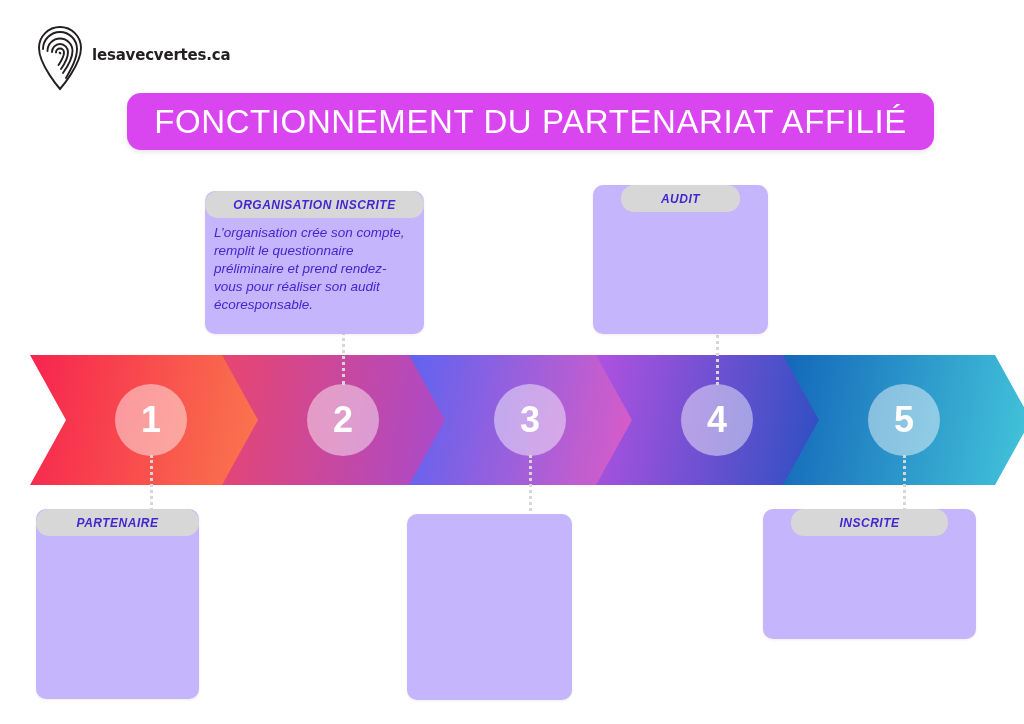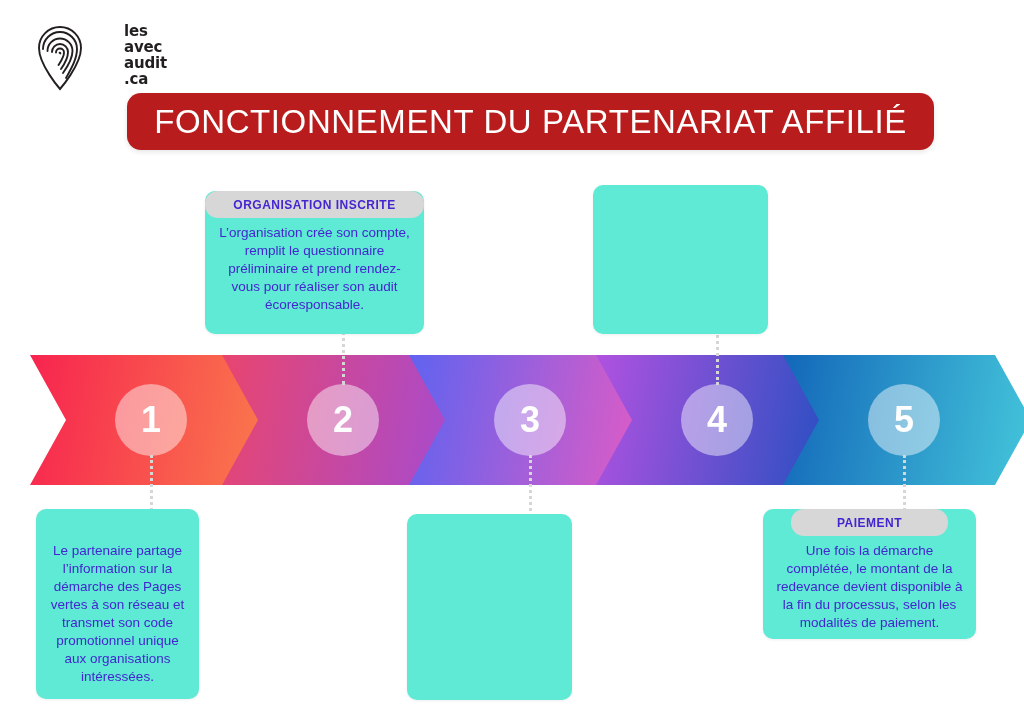--- a/index.html
+++ b/index.html
@@ -23,40 +23,39 @@
     top: 18px;
     width: 120px;
     height: 76px;
     display: flex;
     align-items: center;
     gap: 6px;
   }
   #logo .mark { width: 52px; height: 70px; flex: 0 0 52px; }
   #logo .wordmark {
     display: flex;
-    flex-direction: column;
+    flex-direction: row;
     justify-content: flex-start;
     font-family: "DejaVu Sans", sans-serif;
     font-weight: 700;
     font-size: 15px;
     line-height: 1.06;
     color: #231f20;
     letter-spacing: -0.2px;
-    margin-left: 32px;
   }
   #logo .wordmark span { display: block; }
 
   
   #title-banner {
     position: absolute;
     left: 127px;
     top: 93px;
     width: 807px;
     height: 57px;
-    background: #b91c1c;
+    background: #d946ef;
     border-radius: 14px;
     display: flex;
     align-items: center;
     justify-content: center;
     box-shadow: 0 2px 5px rgba(0,0,0,0.10);
   }
   #title-banner .txt {
     color: #ffffff;
     font-family: "Liberation Sans", sans-serif;
     font-size: 33px;
@@ -109,23 +108,24 @@
   
   .dots {
     position: absolute;
     width: 3px;
     border-left: 3px dotted #d6d6d6;
   }
 
   
   .box {
     position: absolute;
-    background: #5eead4;
+    background: #c4b5fd;
     border-radius: 10px;
     box-shadow: 0 1px 3px rgba(0,0,0,0.07);
+    font-style: italic;
   }
   .box .pill {
     position: absolute;
     left: 0;
     right: 0;
     top: 0;
     height: 27px;
     background: #d8d7d7;
     border-radius: 13px;
     display: flex;
@@ -142,42 +142,42 @@
   }
   .box .body {
     position: absolute;
     left: 9px;
     right: 9px;
     top: 33px;
     color: #4326cf;
     font-family: "Liberation Sans", sans-serif;
     font-size: 13.5px;
     line-height: 1.33;
-    text-align: center;
+    text-align: left;
   }
   .box.wide .pill { left: 28px; right: 28px; }
 </style>
 </head>
 <body>
 
 <div id="logo">
   <svg class="mark" viewBox="0 0 52 70">
     <g fill="none" stroke="#231f20" stroke-width="1.9" stroke-linecap="round">
       <path d="M26 68 C26 68 5 44 5 27 A21 21 0 0 1 47 27 C47 44 26 68 26 68 Z"></path>
       <path d="M13.5 30 A12.5 12.5 0 0 1 38.5 30 C38.5 37 34 45 29 52"></path>
       <path d="M18 31 A8 8 0 0 1 34 31 C34 37 30.5 43 27 48"></path>
       <path d="M22 31.5 A4 4 0 0 1 30 31.5 C30 36 27 40 24.5 44"></path>
       <path d="M25.6 31.8 A0.9 0.9 0 0 1 26.4 32.4"></path>
       <path d="M9 28 A17 17 0 0 1 43 28 C43 38 37 48 32 57"></path>
     </g>
   </svg>
   <div class="wordmark">
     <span>les</span>
     <span>avec</span>
-    <span>audit</span>
+    <span>vertes</span>
     <span>.ca</span>
   </div>
 </div>
 
 <div id="title-banner">
   <div class="txt">FONCTIONNEMENT DU PARTENARIAT AFFILIÉ</div>
 </div>
 
 <div id="band">
 
@@ -224,27 +224,31 @@
 <div class="dots" style="left:903px; top:455px; height:62px;"></div>
 
 <div class="box" style="left:205px; top:191px; width:219px; height:143px;">
   <div class="pill">
     <span class="plabel">ORGANISATION INSCRITE</span>
   </div>
   <div class="body">L’organisation crée son compte, remplit le questionnaire préliminaire et prend rendez-vous pour réaliser son audit écoresponsable.</div>
 </div>
 
 <div class="box wide" style="left:593px; top:185px; width:175px; height:149px;">
+  <div class="pill">
+    <span class="plabel">AUDIT</span>
+  </div>
 </div>
 
 <div class="box" style="left:36px; top:509px; width:163px; height:190px;">
-  <div class="body">Le partenaire partage l’information sur la démarche des Pages vertes à son réseau et transmet son code promotionnel unique aux organisations intéressées.</div>
+  <div class="pill">
+    <span class="plabel">PARTENAIRE</span>
+  </div>
 </div>
 
 <div class="box" style="left:407px; top:514px; width:165px; height:186px;">
 </div>
 
 <div class="box wide" style="left:763px; top:509px; width:213px; height:130px;">
   <div class="pill">
-    <span class="plabel">PAIEMENT</span>
-  </div>
-  <div class="body">Une fois la démarche complétée, le montant de la redevance devient disponible à la fin du processus, selon les modalités de paiement.</div>
+    <span class="plabel">INSCRITE</span>
+  </div>
 </div>
 
 </body></html>

